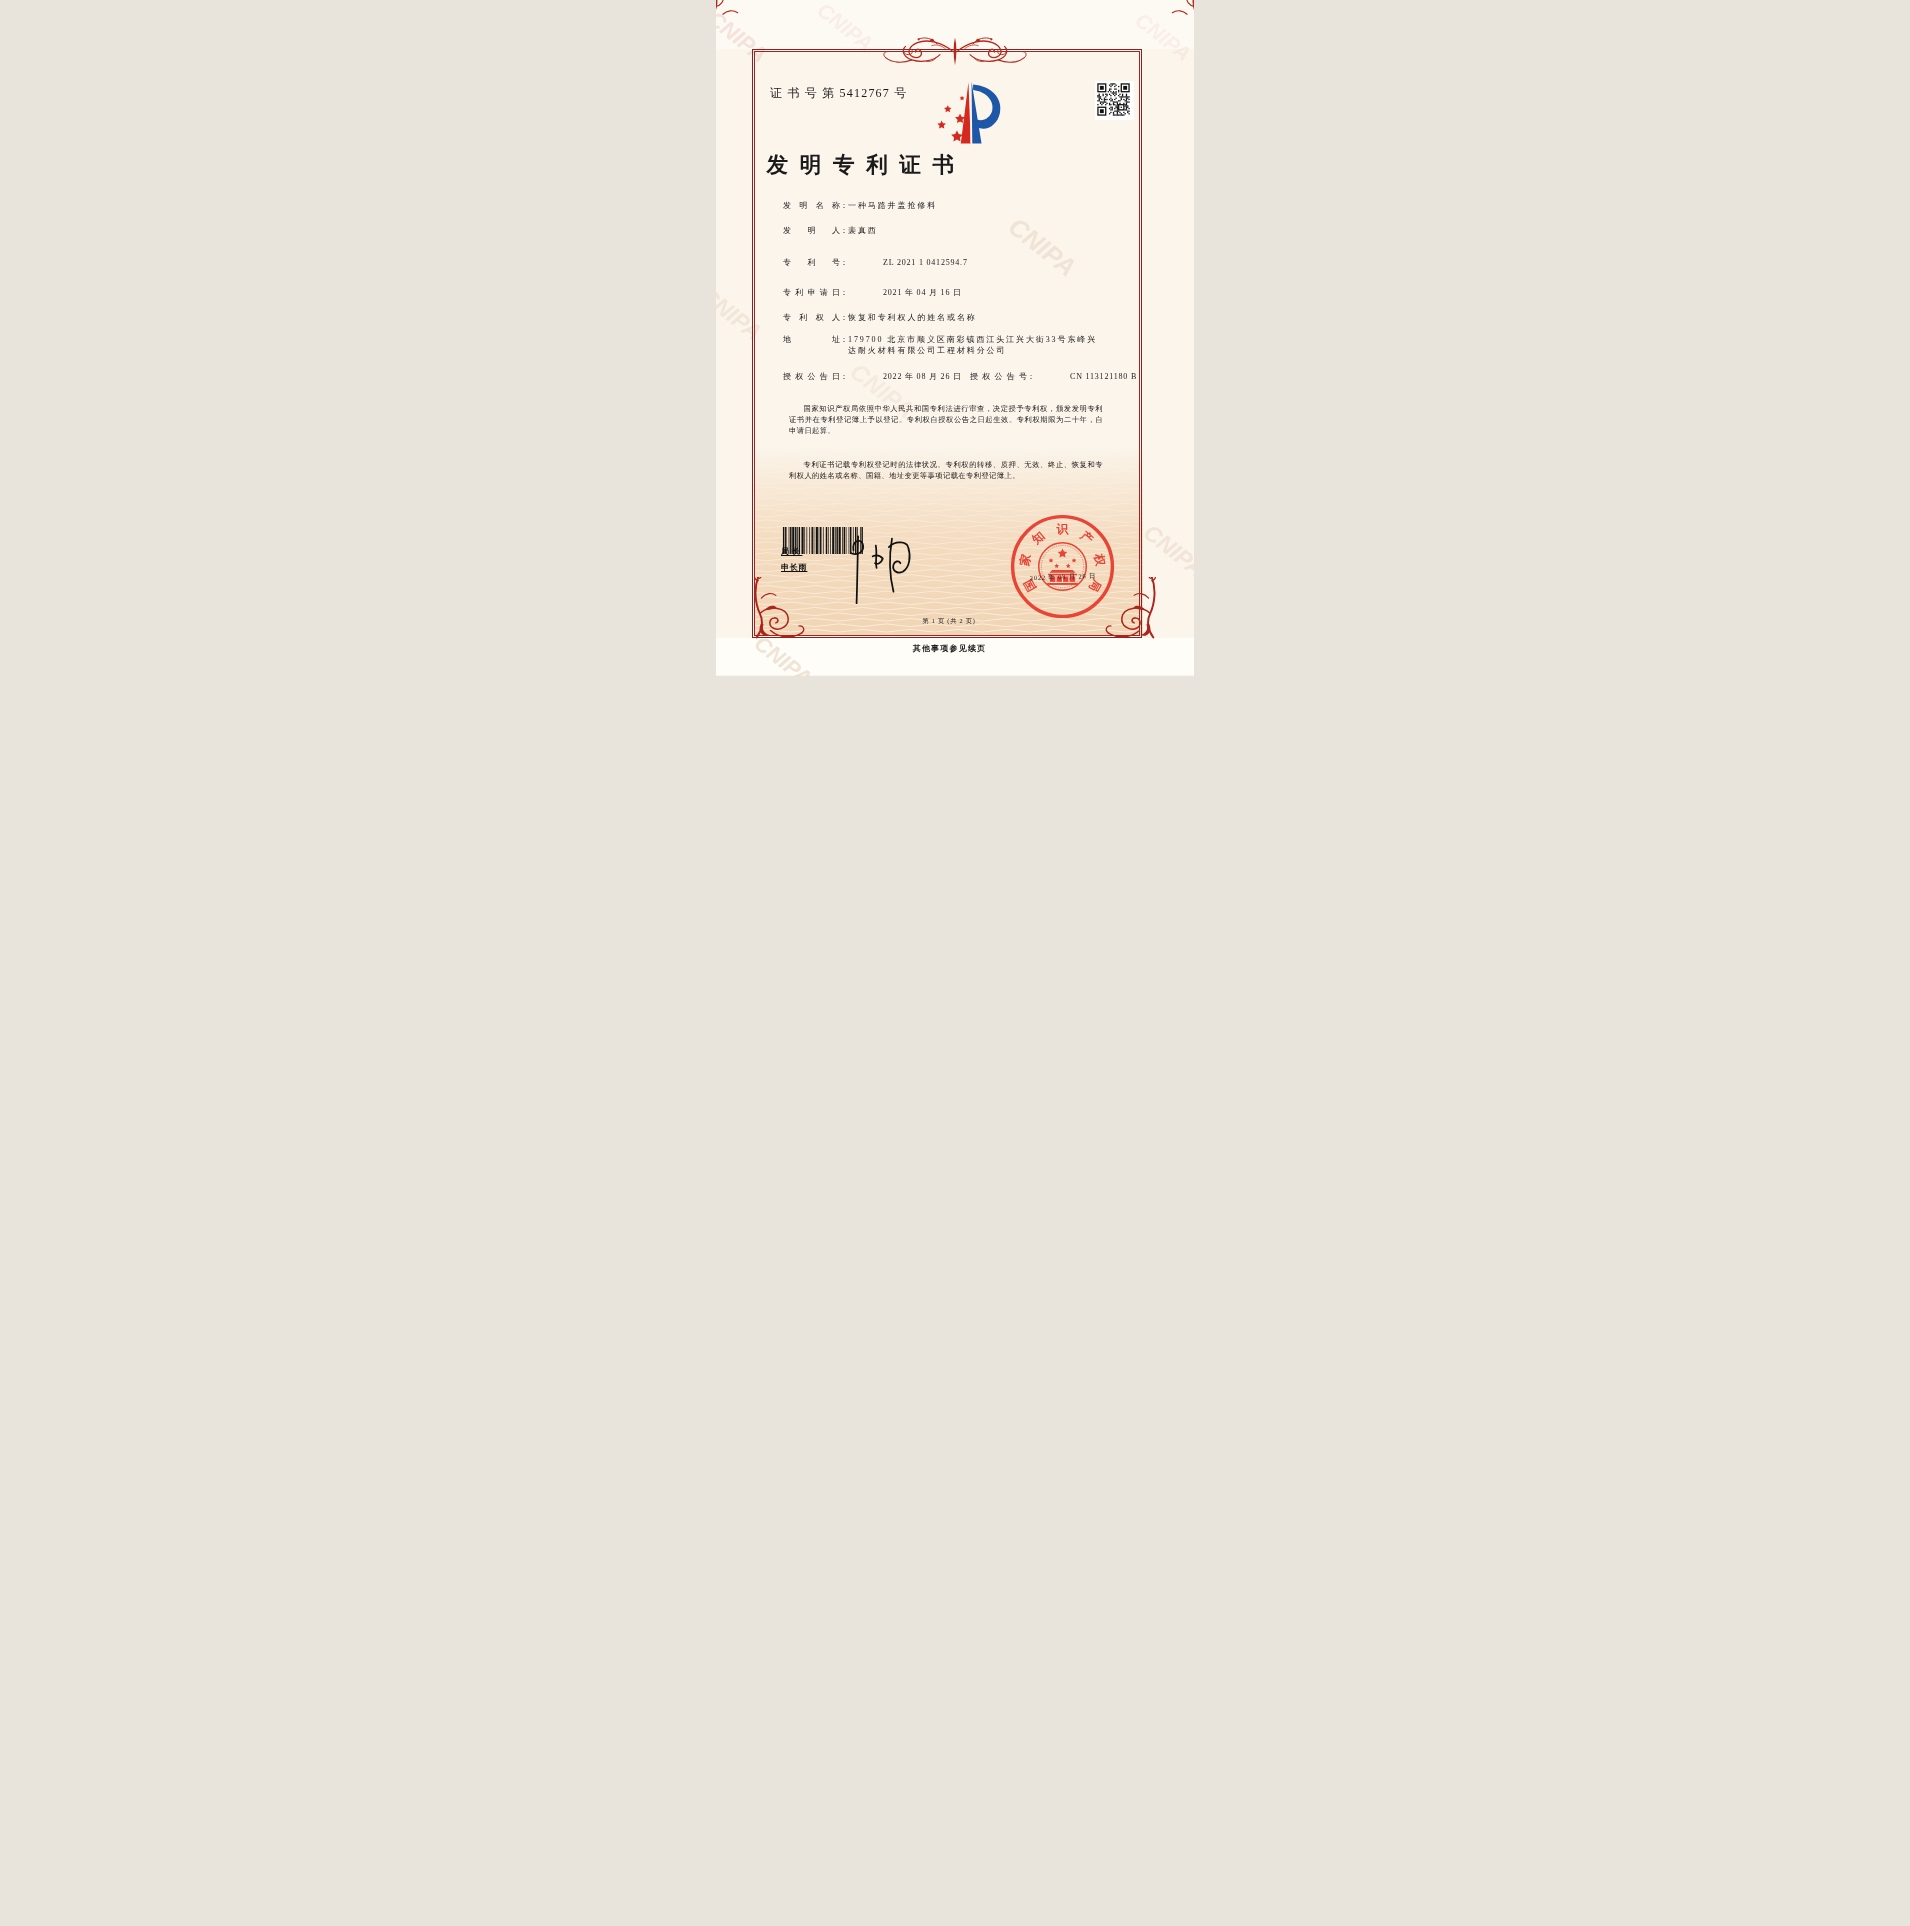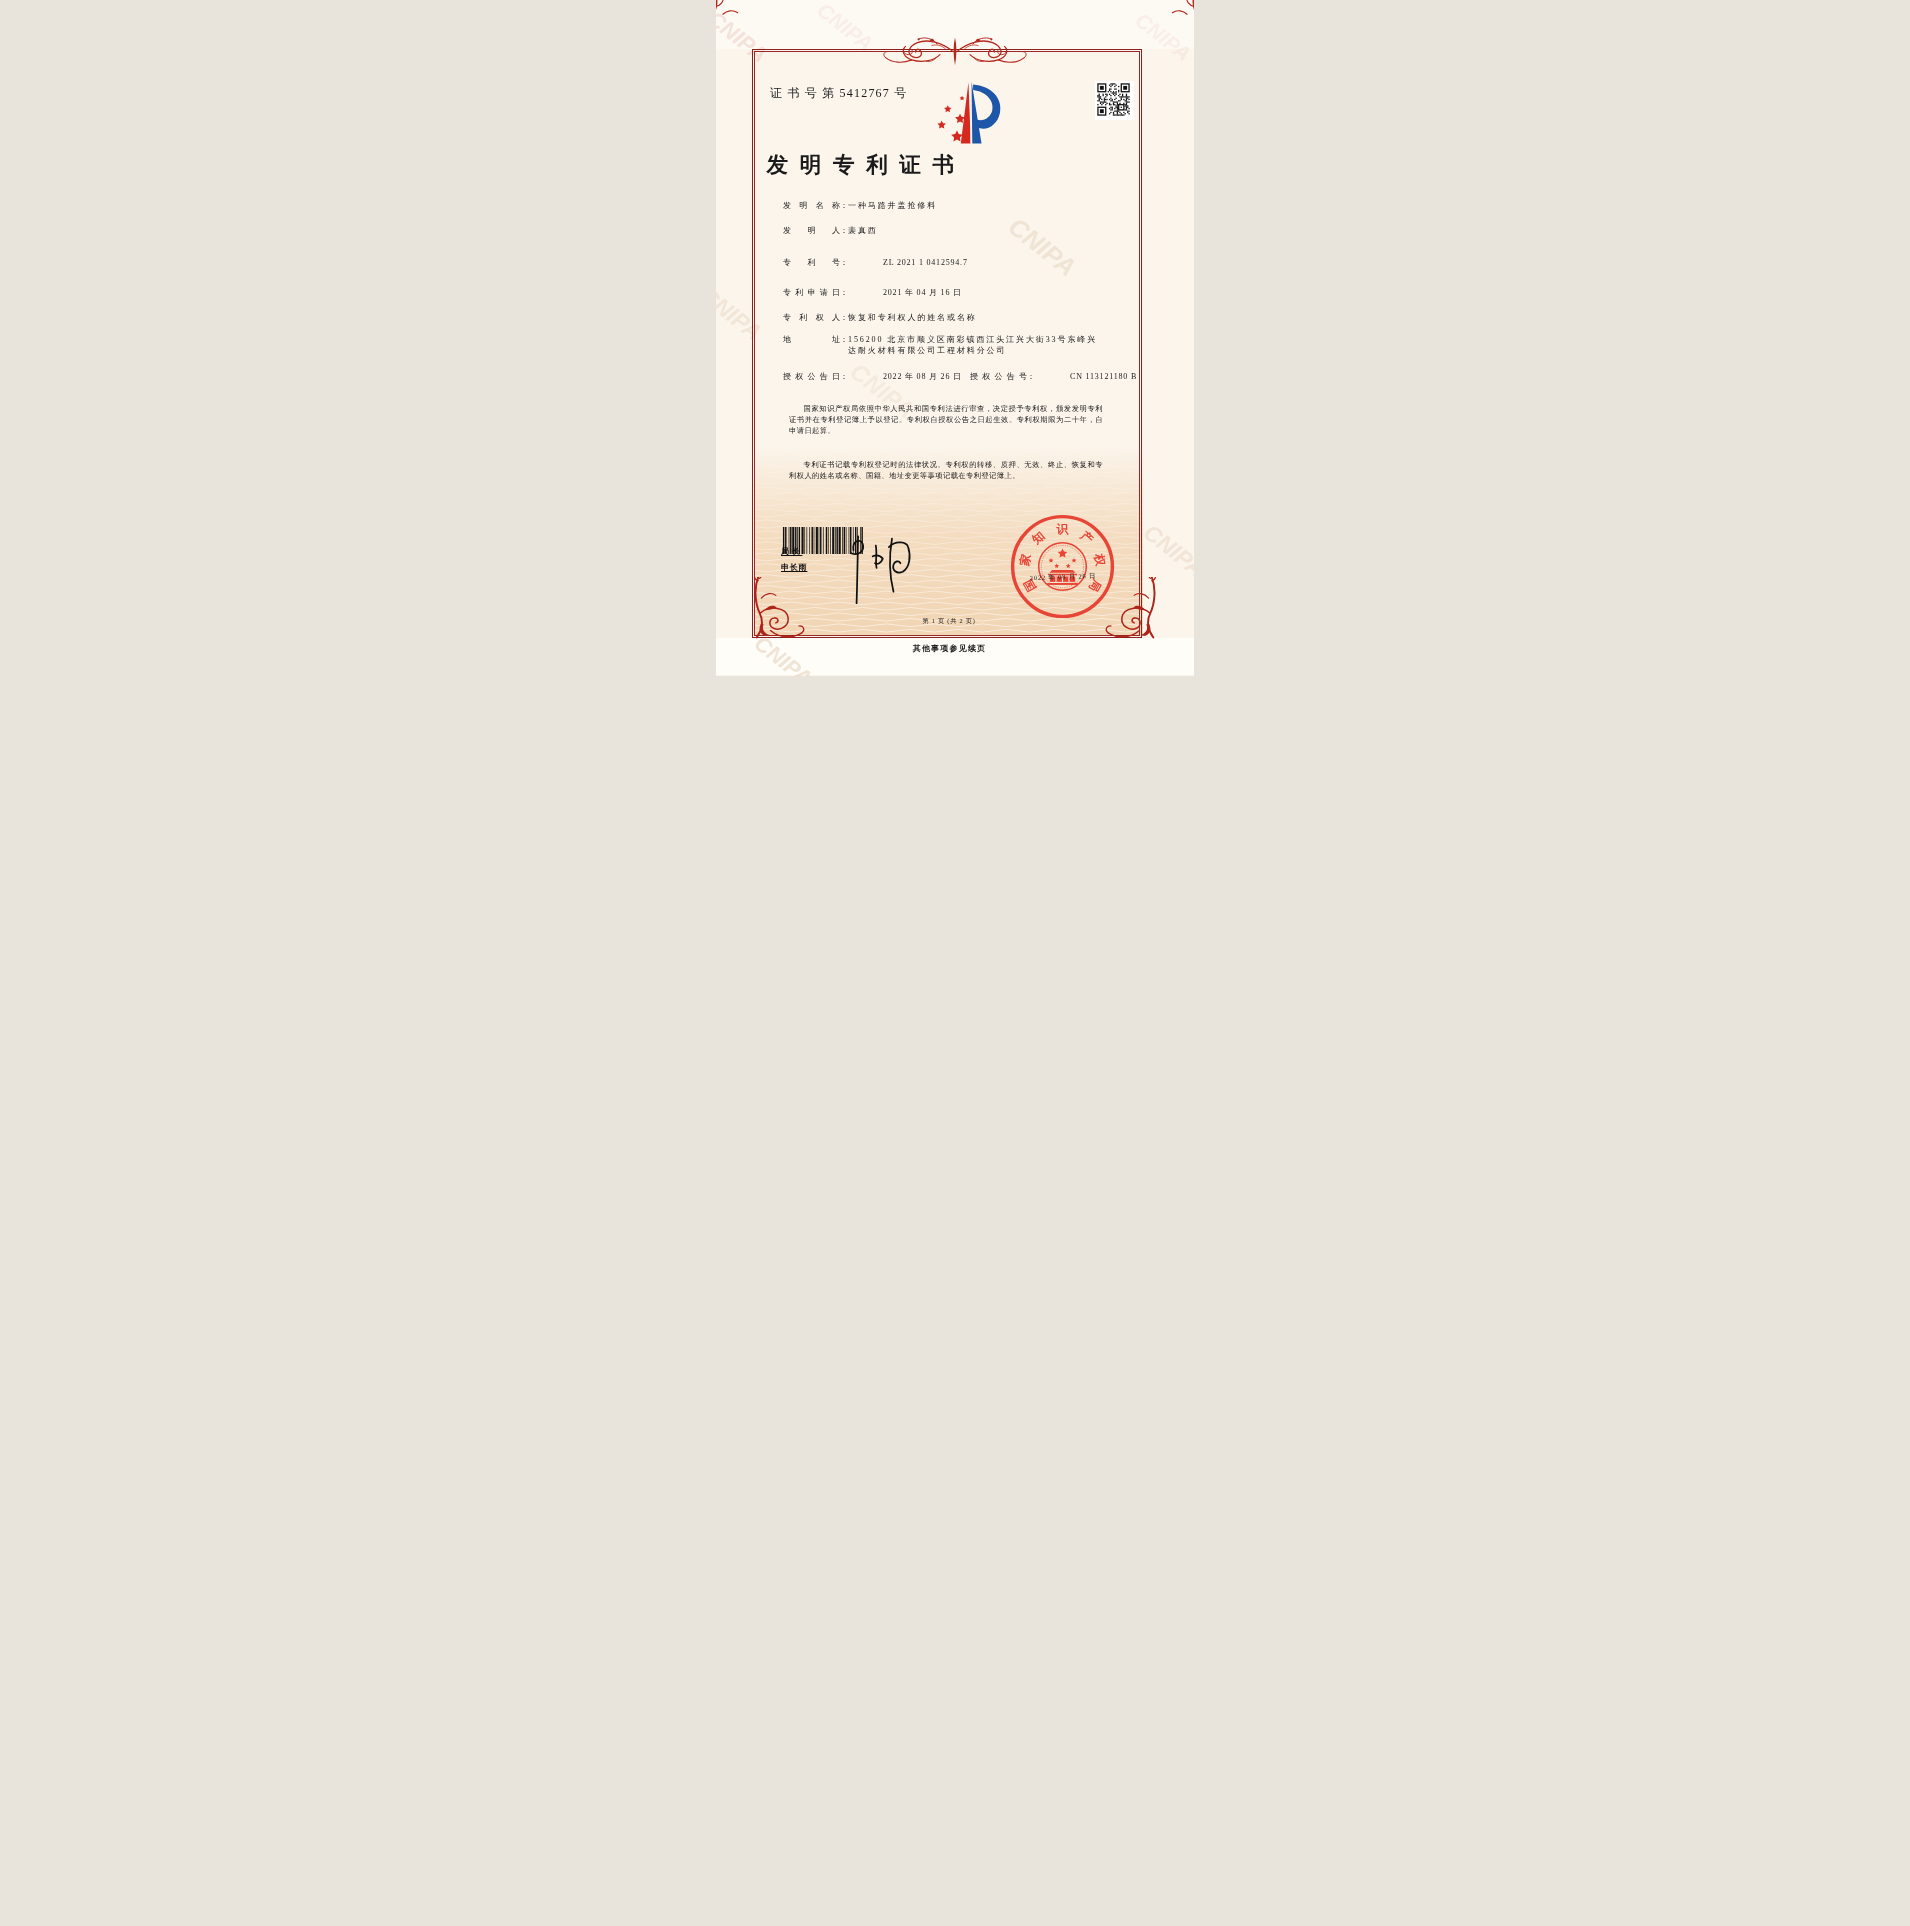--- a/index.html
+++ b/index.html
@@ -416,21 +416,21 @@
         <span>专</span>
         <span>利</span>
         <span>权</span>
         <span>人</span>
       </span><span class="colon">：</span><span class="val">恢复和专利权人的姓名或名称</span>
   </div>
   <div class="row" style="top:334px;">
     <span class="lbl">
         <span>地</span>
         <span>址</span>
-      </span><span class="colon">：</span><span class="val-addr">156200 北京市顺义区南彩镇西江头江兴大街33号东峰兴达耐火材料有限公司工程材料分公司</span>
+      </span><span class="colon">：</span><span class="val-addr">179700 北京市顺义区南彩镇西江头江兴大街33号东峰兴达耐火材料有限公司工程材料分公司</span>
   </div>
 
   <div class="row" style="top:371px;">
     <span class="lbl">
         <span>授</span>
         <span>权</span>
         <span>公</span>
         <span>告</span>
         <span>日</span>
       </span><span class="colon">：</span><span class="val val-latin">2022 年 08 月 26 日</span>

